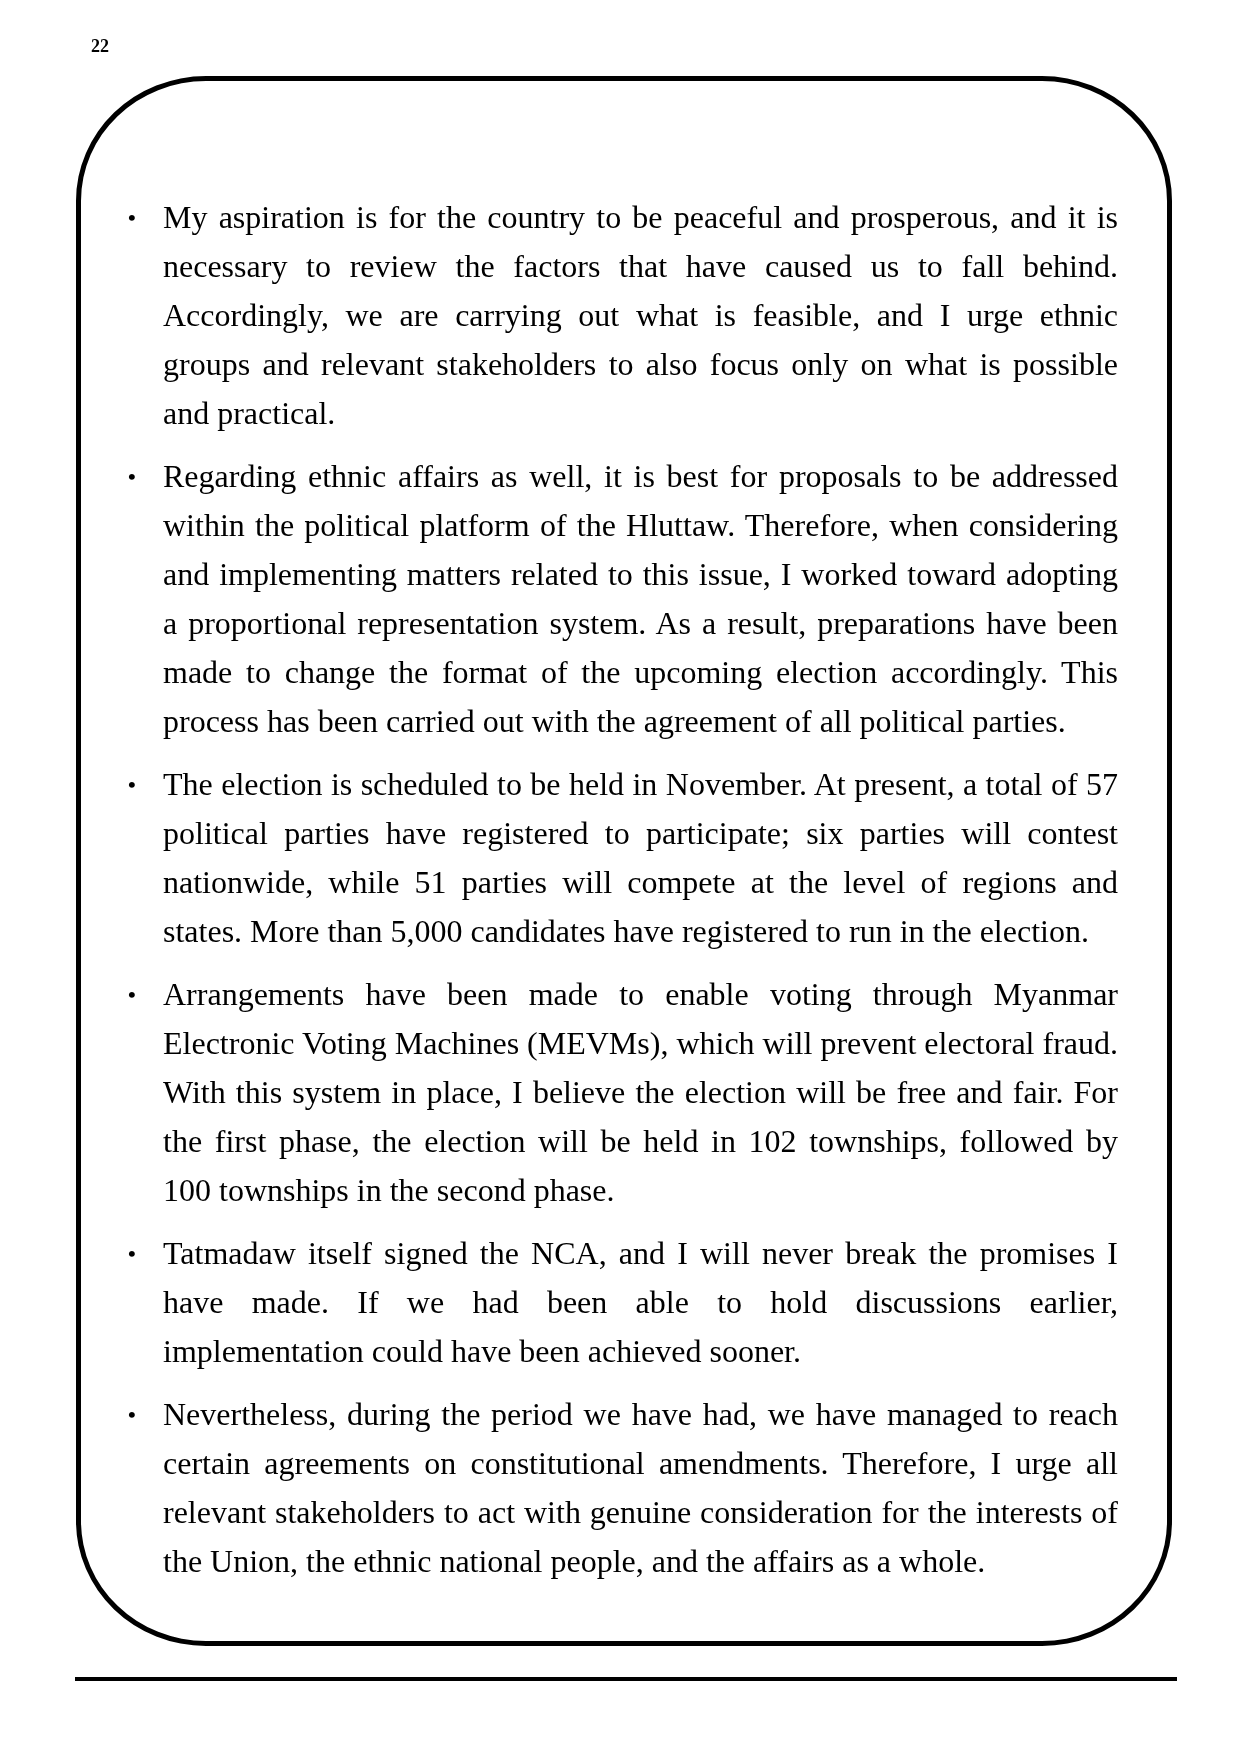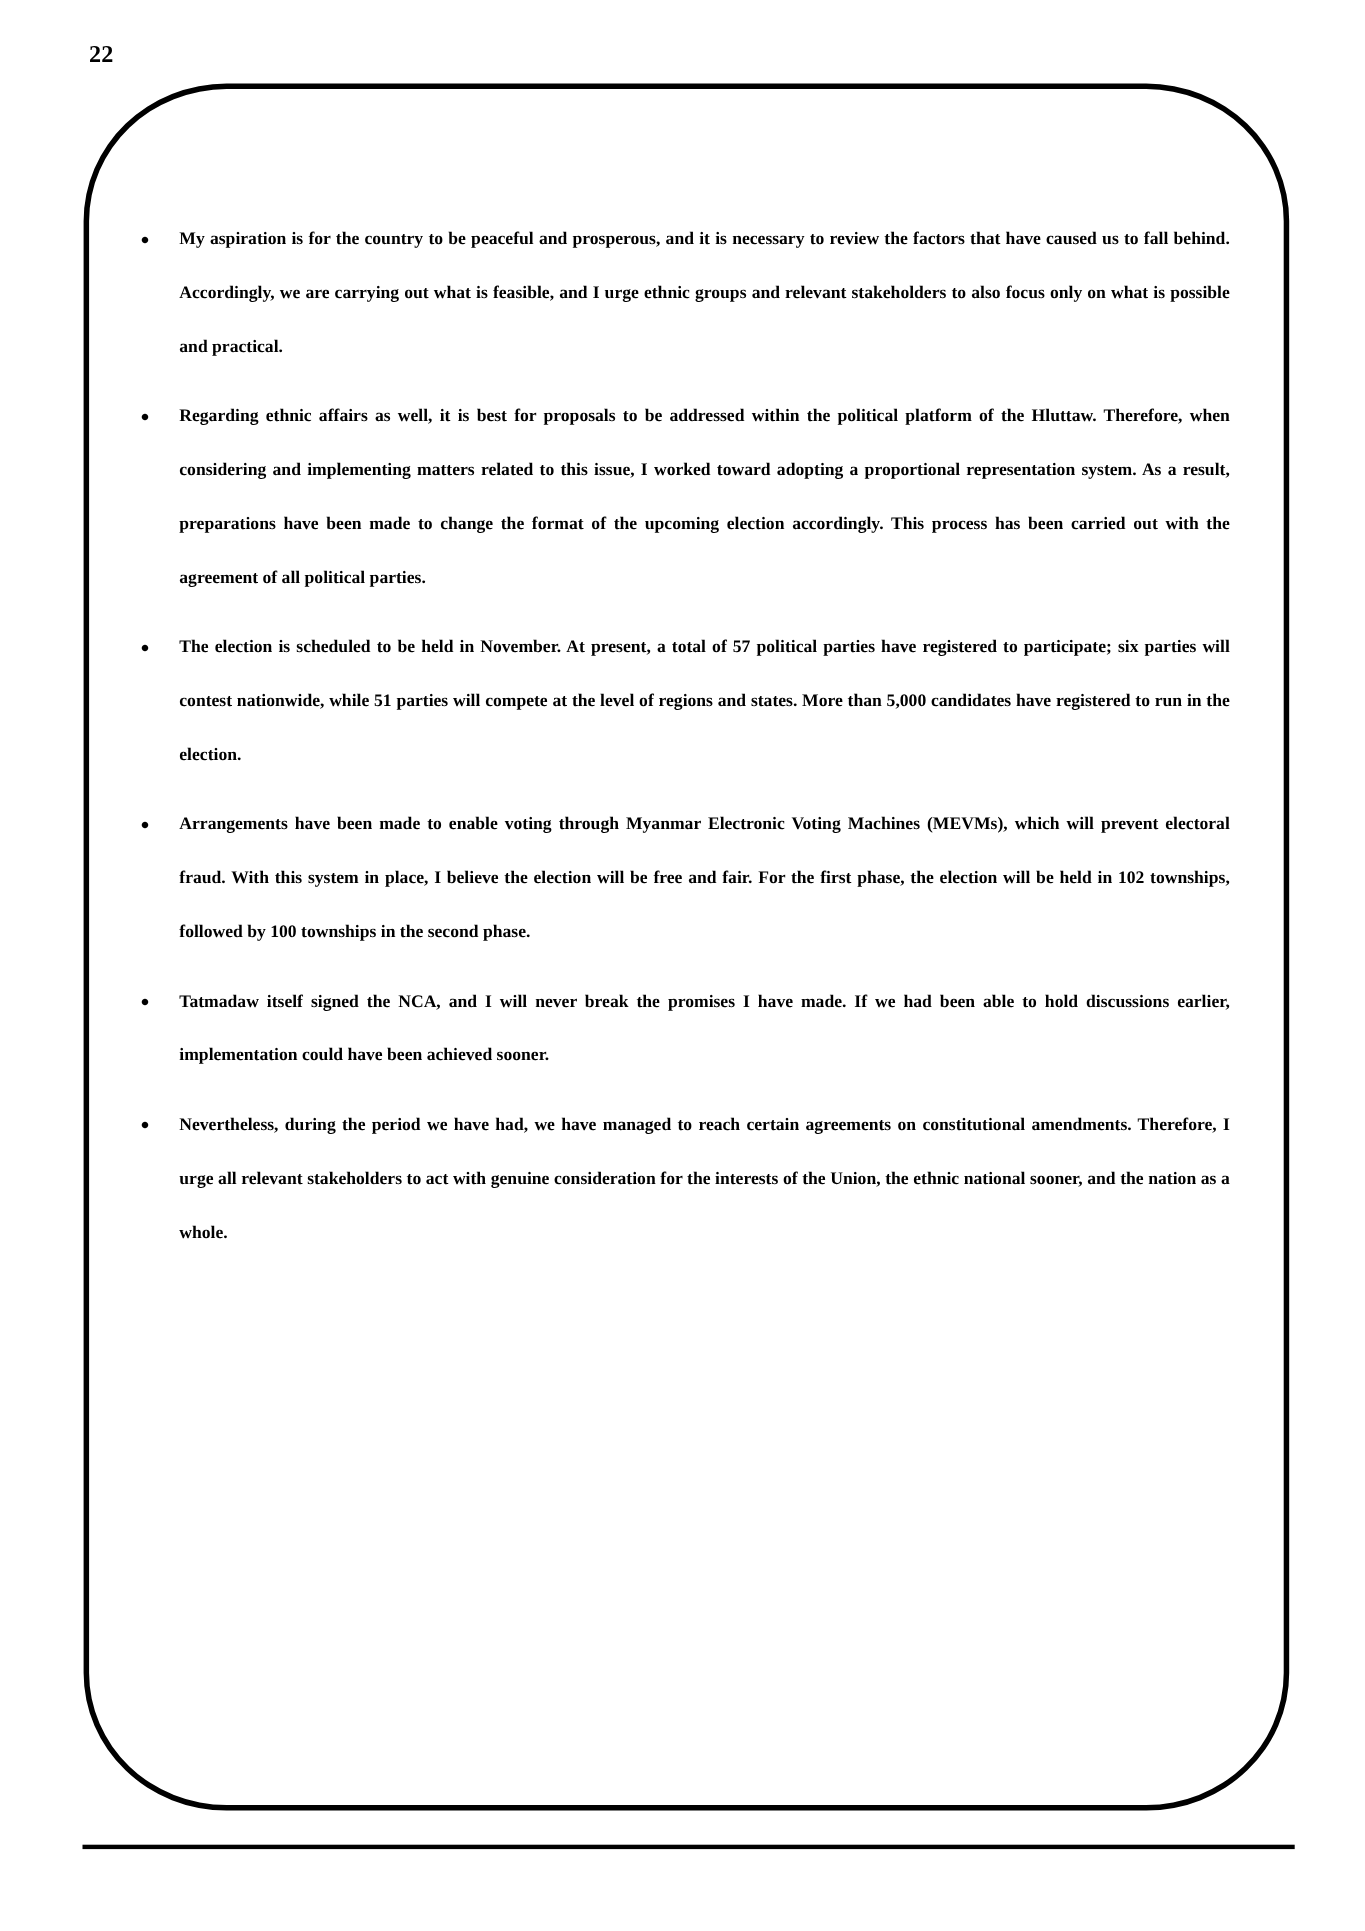--- a/index.html
+++ b/index.html
@@ -1,27 +1,27 @@
 <!DOCTYPE html>
 <html><head>
 <meta charset="utf-8">
 <style>
   html, body { margin: 0; padding: 0; background: #ffffff; }
   body { width: 1241px; height: 1755px; position: relative; overflow: hidden; font-family: "Liberation Serif", serif; color: #000; }
-  .page-number { position: absolute; left: 81px; top: 36px; font-size: 22px; font-weight: bold; }
+  .page-number { position: absolute; left: 91px; top: 36px; font-size: 18px; font-weight: bold; }
   .frame {
     position: absolute; left: 76px; top: 76px; width: 1086px; height: 1560px;
     border: 5px solid #000; border-radius: 130px / 125px; box-sizing: content-box;
   }
   .content { position: absolute; left: 128px; top: 193px; width: 990px; }
   ul.bullets { list-style: none; margin: 0; padding: 0; }
   ul.bullets li { position: relative; padding-left: 35px; margin: 0 0 14px 0; }
   .bullet { position: absolute; left: 0; top: 0; font-size: 22px; line-height: 49px; font-weight: bold; }
   .bullet-text {
-    display: block; font-size: 16px; font-weight: bold; line-height: 49px;
+    display: block; font-size: 32px; font-weight: normal; line-height: 49px;
     text-align: justify; letter-spacing: 0;
   }
   .bottom-rule { position: absolute; left: 75px; top: 1677px; width: 1102px; height: 4px; background: #000; }
 </style>
 </head>
 <body>
 
 <div class="page-number">22</div>
 
 <div class="frame"></div>
@@ -43,18 +43,18 @@
     <li>
       <span class="bullet">•</span>
       <span class="bullet-text">Arrangements have been made to enable voting through Myanmar Electronic Voting Machines (MEVMs), which will prevent electoral fraud. With this system in place, I believe the election will be free and fair. For the first phase, the election will be held in 102 townships, followed by 100 townships in the second phase.</span>
     </li>
     <li>
       <span class="bullet">•</span>
       <span class="bullet-text">Tatmadaw itself signed the NCA, and I will never break the promises I have made. If we had been able to hold discussions earlier, implementation could have been achieved sooner.</span>
     </li>
     <li>
       <span class="bullet">•</span>
-      <span class="bullet-text">Nevertheless, during the period we have had, we have managed to reach certain agreements on constitutional amendments. Therefore, I urge all relevant stakeholders to act with genuine consideration for the interests of the Union, the ethnic national sooner, and the nation as a whole.</span>
+      <span class="bullet-text">Nevertheless, during the period we have had, we have managed to reach certain agreements on constitutional amendments. Therefore, I urge all relevant stakeholders to act with genuine consideration for the interests of the Union, the ethnic national people, and the affairs as a whole.</span>
     </li>
   </ul>
 </div>
 
 <div class="bottom-rule"></div>
 
 </body></html>

